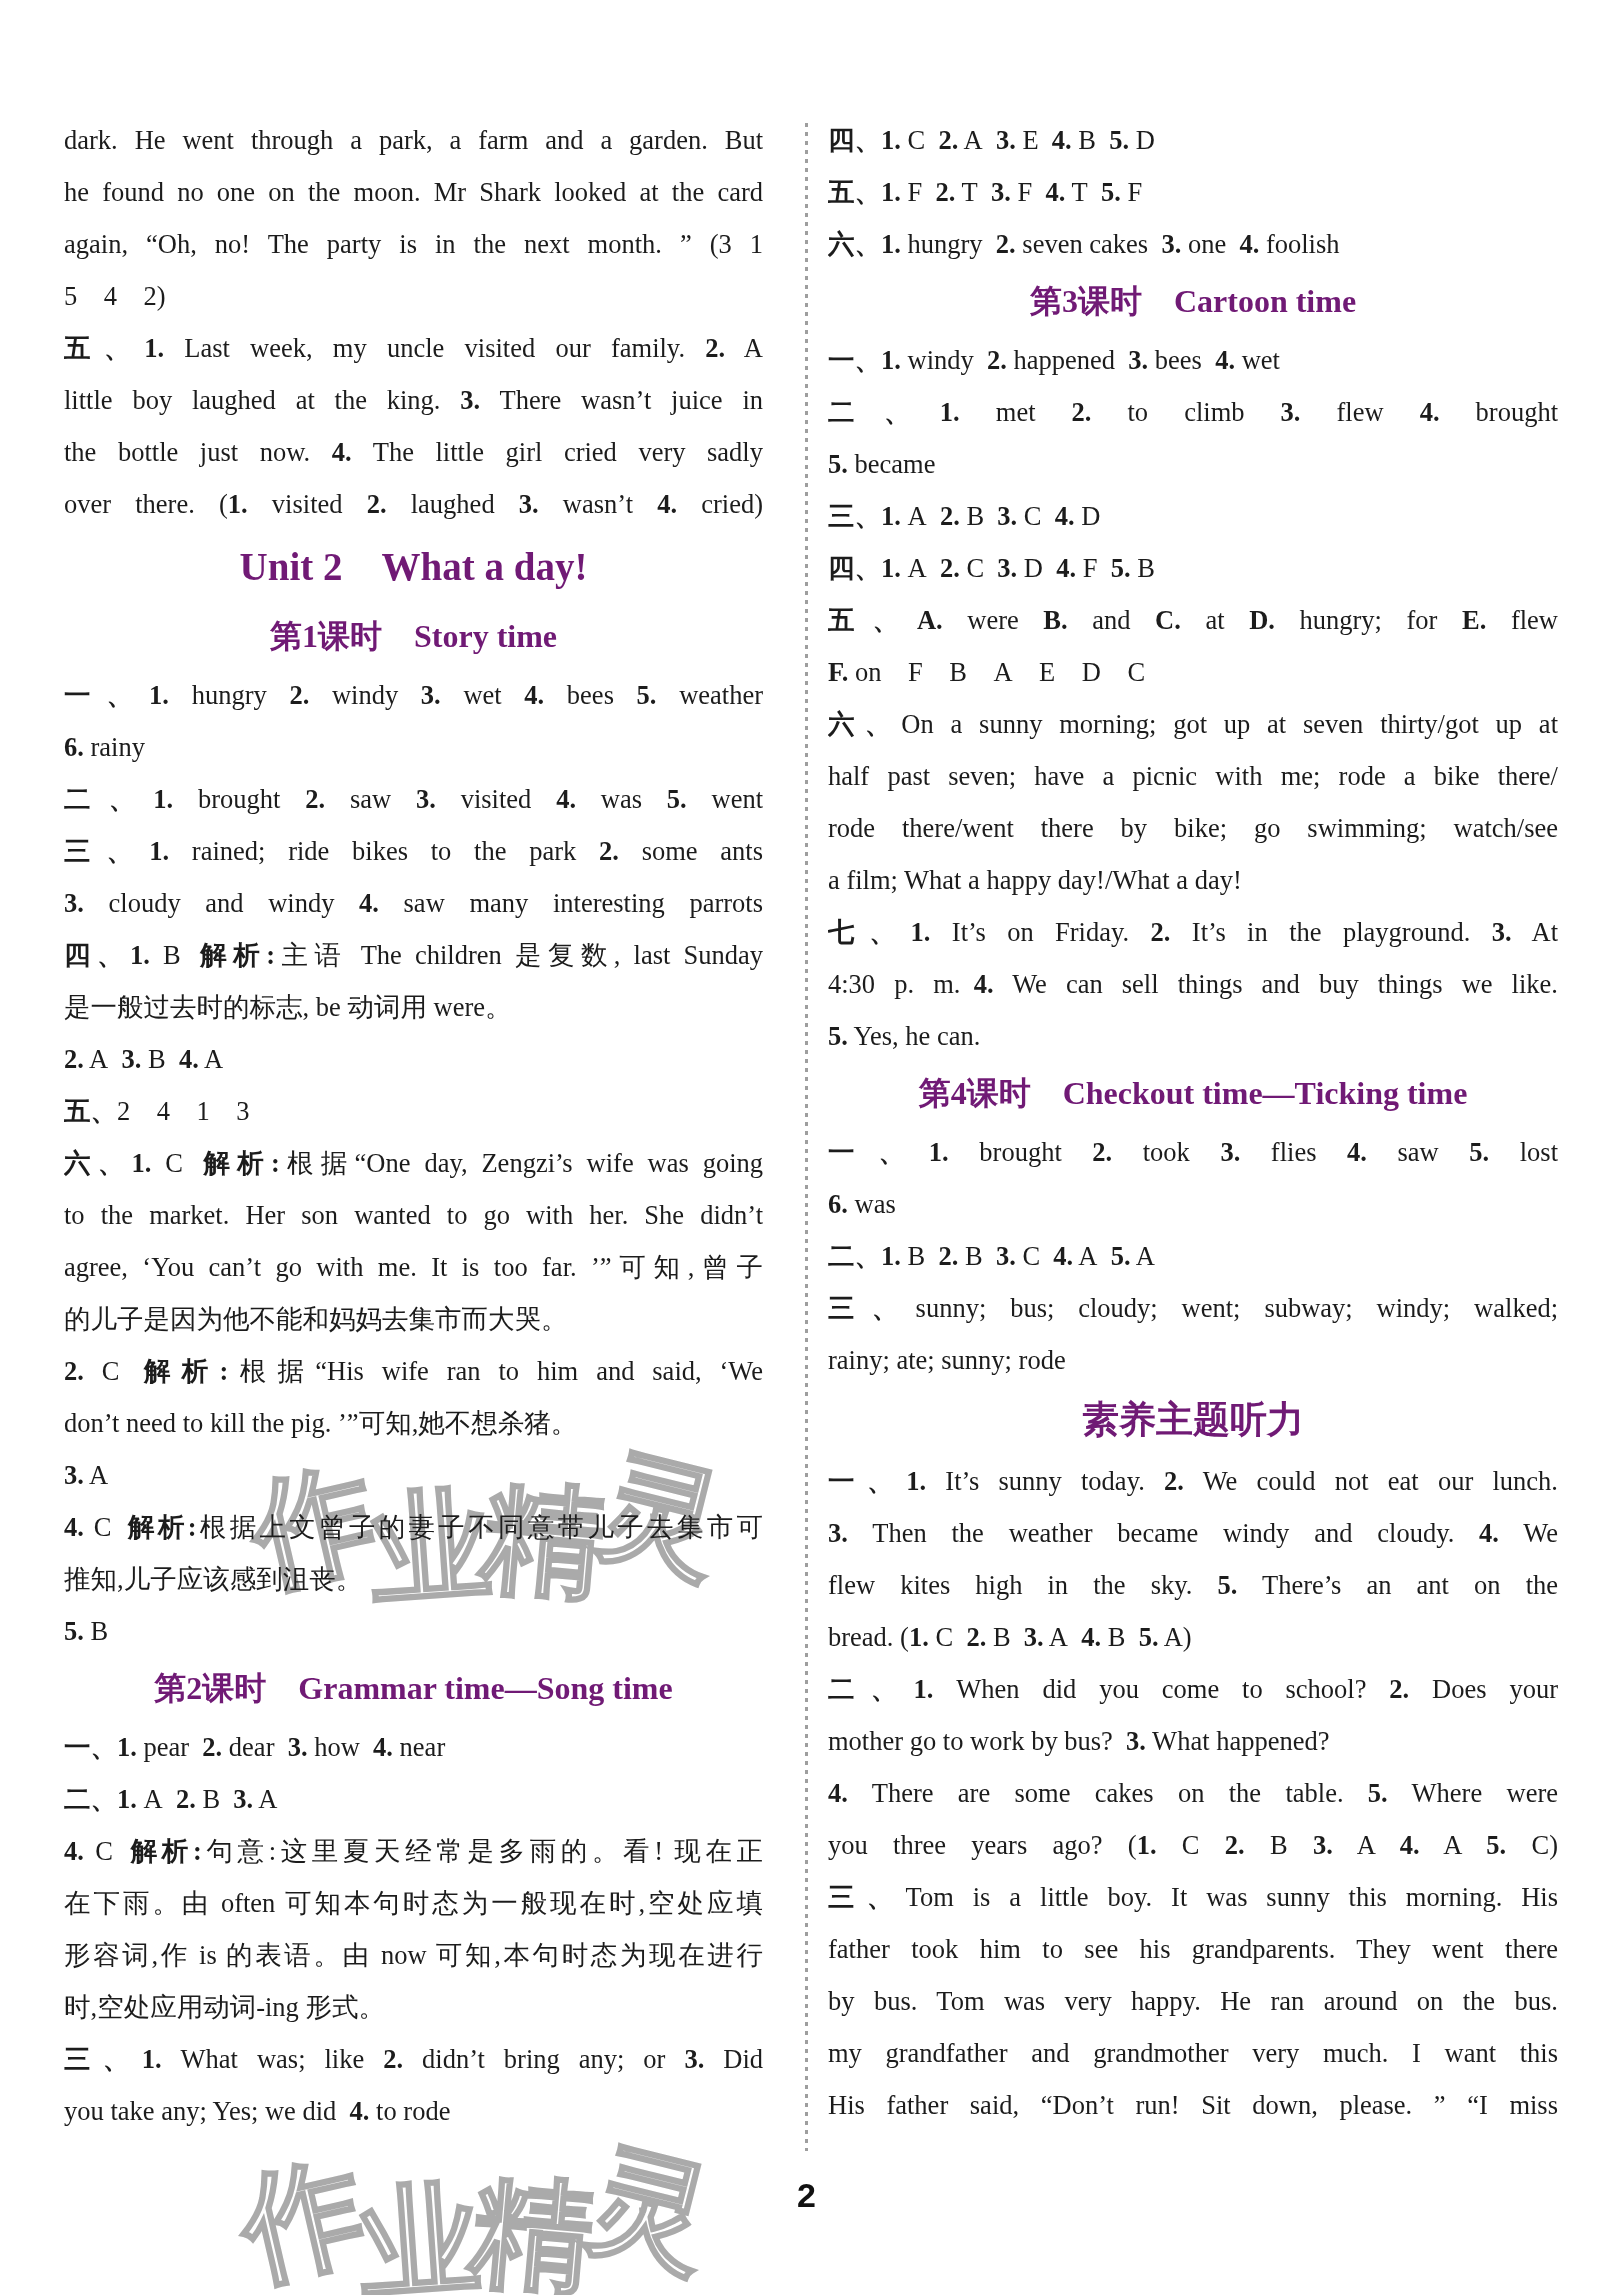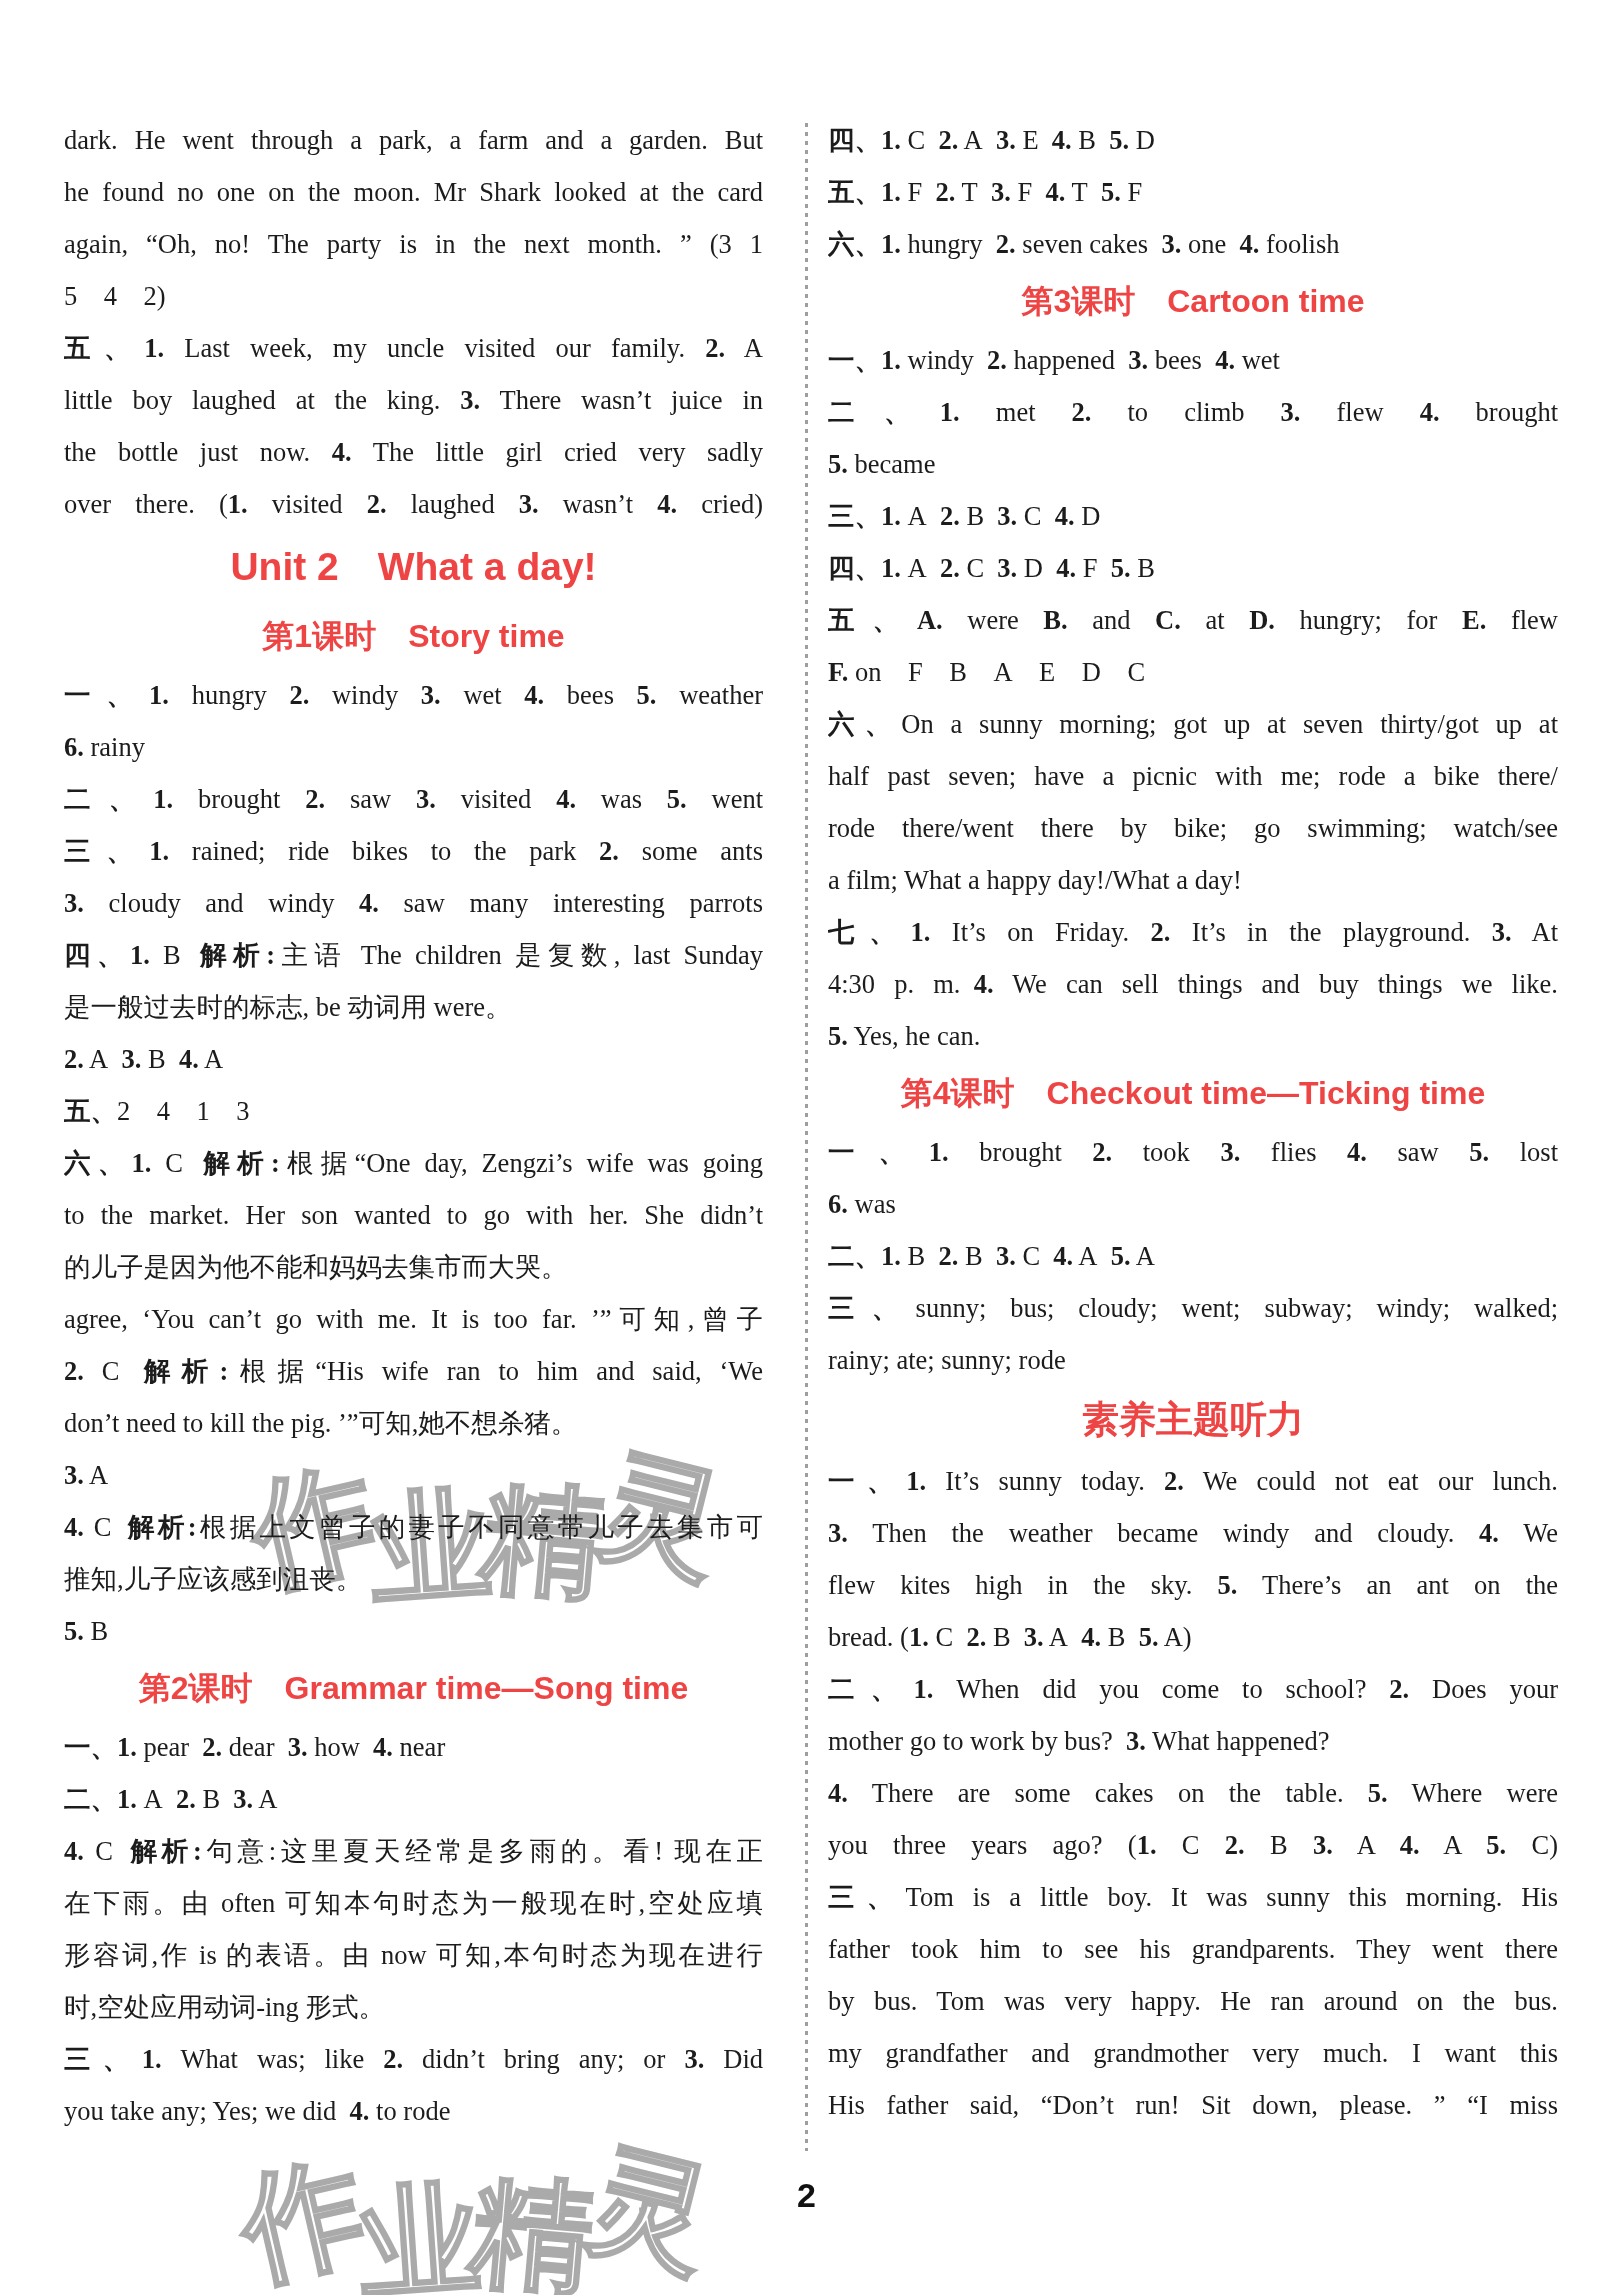--- a/index.html
+++ b/index.html
@@ -13,22 +13,22 @@
   #col-left{left:64px;width:699px;}
   #col-right{left:828px;width:730px;}
   .ln{
     font-size:26.5px;height:52px;line-height:52px;
     overflow:hidden;white-space:normal;
   }
   .j{text-align:justify;text-align-last:justify;}
   .l{text-align:left;}
   .b{font-weight:700;}
   .h1,.h2,.h3{
-    font-family:Liberation Sans, sans-serif;font-weight:700;
-    text-align:center;text-align-last:center;color:#ef4444;
+    font-family:Liberation Serif, serif;font-weight:700;
+    text-align:center;text-align-last:center;color:#701a75;
   }
   .h1{font-size:39px;height:75px;line-height:74px;}
   .h2{font-size:32px;height:64px;line-height:62px;}
   .h3{font-size:37px;height:69px;line-height:67px;}
   .divider{
     position:absolute;left:805px;top:123px;height:2028px;width:2.5px;z-index:1;
     background:repeating-linear-gradient(to bottom,#9e9e9e 0 4.1px,transparent 4.1px 9px);
   }
   .wm{
     position:absolute;z-index:0;display:flex;align-items:flex-start;
@@ -68,22 +68,22 @@
       <div class="ln l"><span class="b">6.</span><span> rainy</span></div>
       <div class="ln j"><span class="b">二、1.</span><span> brought </span><span class="b">2.</span><span> saw </span><span class="b">3.</span><span> visited </span><span class="b">4.</span><span> was </span><span class="b">5.</span><span> went</span></div>
       <div class="ln j"><span class="b">三、1.</span><span> rained; ride bikes to the park </span><span class="b">2.</span><span> some ants</span></div>
       <div class="ln j"><span class="b">3.</span><span> cloudy and windy </span><span class="b">4.</span><span> saw many interesting parrots</span></div>
       <div class="ln j"><span class="b">四、1.</span><span> B </span><span class="b">解析:</span><span>主语 The children 是复数, last Sunday</span></div>
       <div class="ln l"><span>是一般过去时的标志, be 动词用 were。</span></div>
       <div class="ln l"><span class="b">2.</span><span> A </span><span class="b">3.</span><span> B </span><span class="b">4.</span><span> A</span></div>
       <div class="ln l"><span class="b">五、</span><span>2 4 1 3</span></div>
       <div class="ln j"><span class="b">六、1.</span><span> C </span><span class="b">解析:</span><span>根据“One day, Zengzi’s wife was going</span></div>
       <div class="ln j"><span>to the market. Her son wanted to go with her. She didn’t</span></div>
+      <div class="ln j"><span>agree, ‘You can’t go with me. It is too far. ’”可知,曾子</span></div>
       <div class="ln l"><span>的儿子是因为他不能和妈妈去集市而大哭。</span></div>
-      <div class="ln j"><span>agree, ‘You can’t go with me. It is too far. ’”可知,曾子</span></div>
       <div class="ln j"><span class="b">2.</span><span> C </span><span class="b">解析:</span><span>根据“His wife ran to him and said, ‘We</span></div>
       <div class="ln l"><span>don’t need to kill the pig. ’”可知,她不想杀猪。</span></div>
       <div class="ln l"><span class="b">3.</span><span> A</span></div>
       <div class="ln j"><span class="b">4.</span><span> C </span><span class="b">解析:</span><span>根据上文曾子的妻子不同意带儿子去集市可</span></div>
       <div class="ln l"><span>推知,儿子应该感到沮丧。</span></div>
       <div class="ln l"><span class="b">5.</span><span> B</span></div>
       <div class="ln h2"><span>第2课时　Grammar time—Song time</span></div>
       <div class="ln l"><span class="b">一、1.</span><span> pear </span><span class="b">2.</span><span> dear </span><span class="b">3.</span><span> how </span><span class="b">4.</span><span> near</span></div>
       <div class="ln l"><span class="b">二、1.</span><span> A </span><span class="b">2.</span><span> B </span><span class="b">3.</span><span> A</span></div>
       <div class="ln j"><span class="b">4.</span><span> C </span><span class="b">解析:</span><span>句意:这里夏天经常是多雨的。看! 现在正</span></div>

